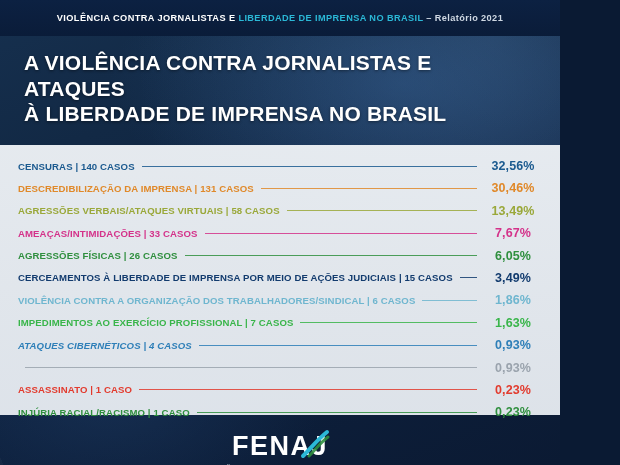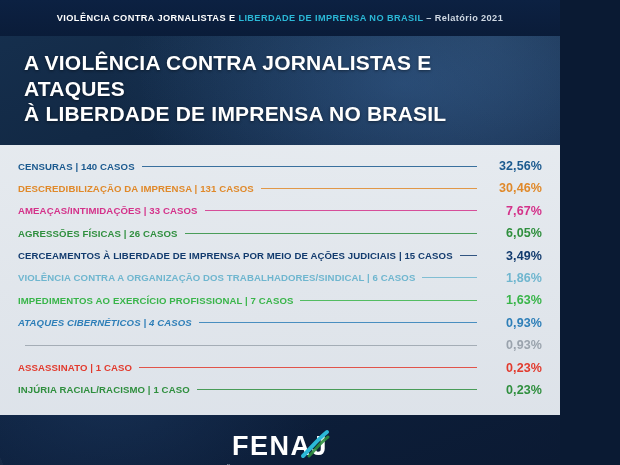--- a/index.html
+++ b/index.html
@@ -94,21 +94,21 @@
     flex: 0 0 auto;
   }
   .leader {
     flex: 1 1 auto;
     height: 1px;
     margin: 0 7px;
     min-width: 6px;
   }
   .value {
     flex: 0 0 58px;
-    text-align: right;
+    text-align: center;
     font-size: 12.5px;
     font-weight: bold;
     letter-spacing: 0.1px;
   }
 
   
   .footer {
     position: relative;
     z-index: 2;
     height: 76px;
@@ -166,20 +166,25 @@
   <div class="chart" id="chart">
       <div class="row">
         <div class="label" style="color: rgb(27, 90, 143);">CENSURAS | 140 CASOS</div>
         <div class="leader" style="background: rgb(27, 90, 143); opacity: 0.85;"></div>
         <div class="value" style="color: rgb(27, 90, 143);">32,56%</div>
       </div>
       <div class="row">
         <div class="label" style="color: rgb(224, 137, 42);">DESCREDIBILIZAÇÃO DA IMPRENSA | 131 CASOS</div>
         <div class="leader" style="background: rgb(224, 137, 42); opacity: 0.85;"></div>
         <div class="value" style="color: rgb(224, 137, 42);">30,46%</div>
+      </div>
+      <div class="row">
+        <div class="label" style="color: rgb(154, 168, 58);">AGRESSÕES VERBAIS/ATAQUES VIRTUAIS | 58 CASOS</div>
+        <div class="leader" style="background: rgb(154, 168, 58); opacity: 0.85;"></div>
+        <div class="value" style="color: rgb(154, 168, 58);">13,49%</div>
       </div>
       <div class="row">
         <div class="label" style="color: rgb(212, 50, 138);">AMEAÇAS/INTIMIDAÇÕES | 33 CASOS</div>
         <div class="leader" style="background: rgb(212, 50, 138); opacity: 0.85;"></div>
         <div class="value" style="color: rgb(212, 50, 138);">7,67%</div>
       </div>
       <div class="row">
         <div class="label" style="color: rgb(47, 143, 62);">AGRESSÕES FÍSICAS | 26 CASOS</div>
         <div class="leader" style="background: rgb(47, 143, 62); opacity: 0.85;"></div>
         <div class="value" style="color: rgb(47, 143, 62);">6,05%</div>

